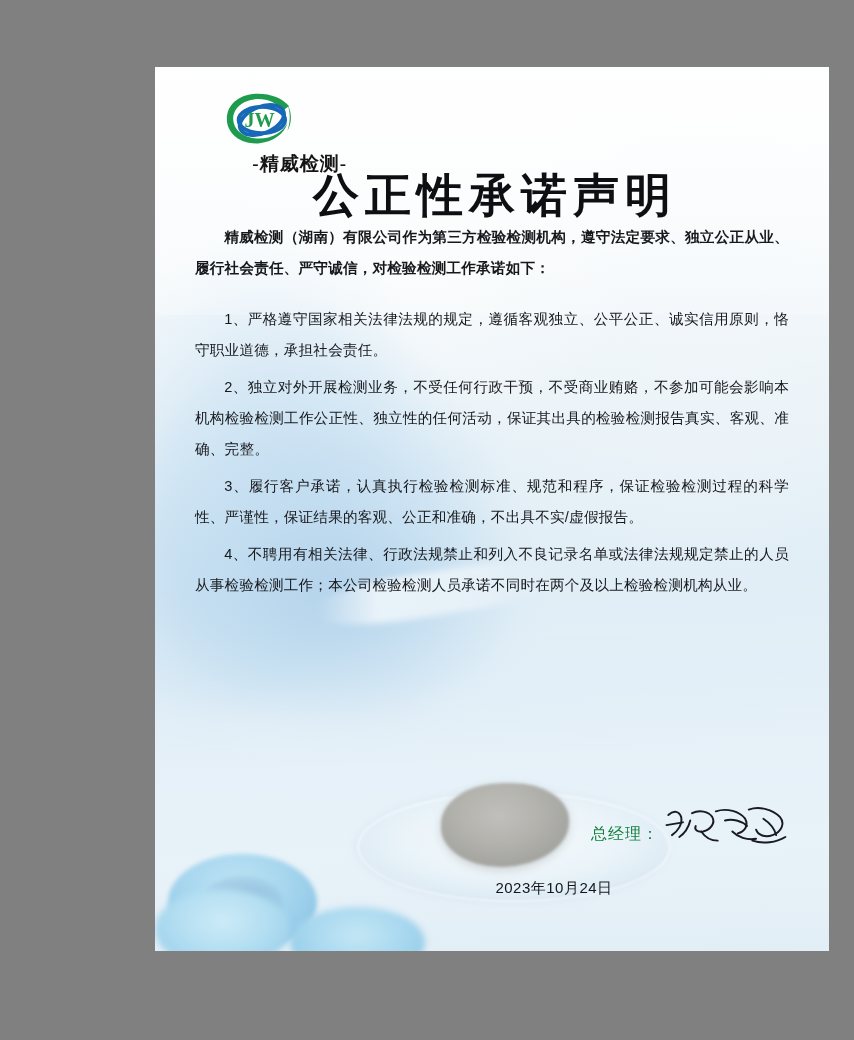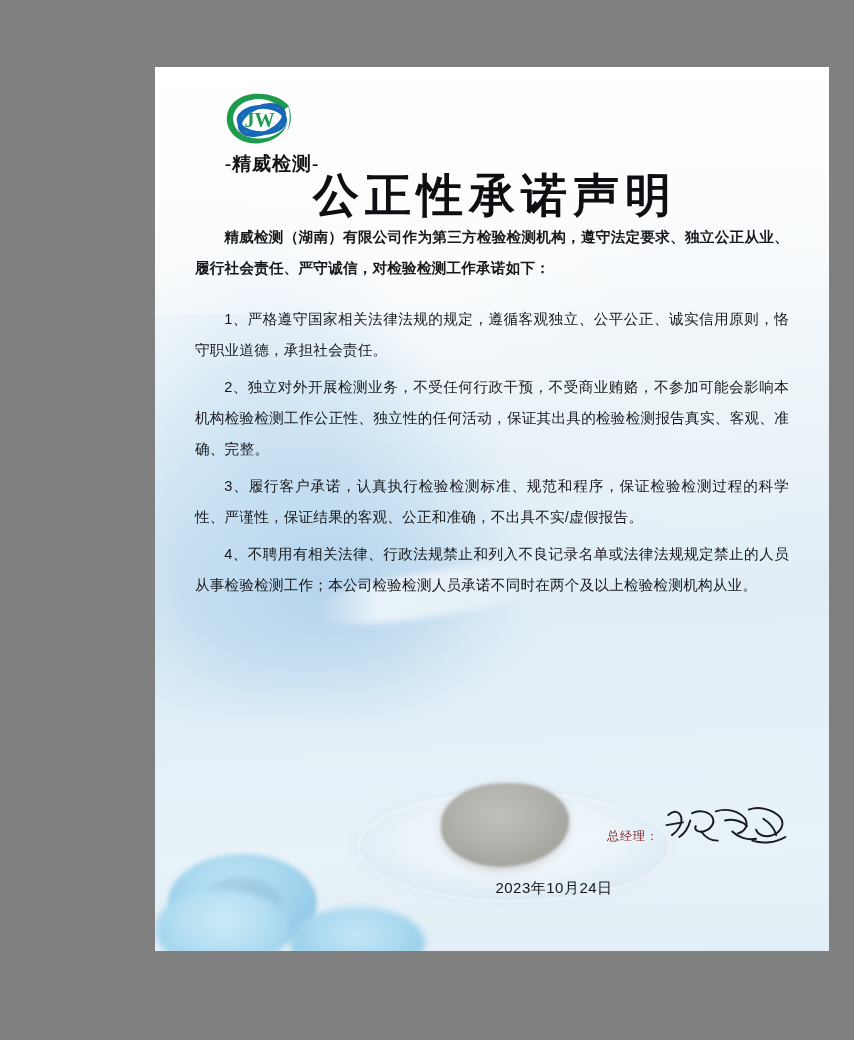--- a/index.html
+++ b/index.html
@@ -162,21 +162,21 @@
   }
   .logo-mark {
     position: absolute;
     left: 22px; top: 0;
     width: 78px; height: 62px;
   }
   .brand-line {
     position: absolute;
     left: 0; top: 62px;
     width: 150px;
-    text-align: center;
+    text-align: right;
     font-family: "Liberation Serif", "DejaVu Serif", serif;
     font-weight: bold;
     font-size: 19px;
     letter-spacing: 1px;
     color: #141414;
     white-space: nowrap;
   }
 
   .doc-title {
     position: absolute;
@@ -219,23 +219,23 @@
   .sign-row {
     position: absolute;
     left: 40px;
     right: 40px;
     top: 732px;
     display: flex;
     justify-content: flex-end;
     align-items: flex-end;
   }
   .sign-label {
-    font-size: 12px;
+    font-size: 16px;
     font-weight: 500;
-    color: #7f1d1d;
+    color: #15803d;
     letter-spacing: 1px;
     padding-bottom: 2px;
     text-align: center;
   }
   .signature {
     width: 128px;
     height: 54px;
     margin-left: 2px;
     margin-bottom: -6px;
   }

